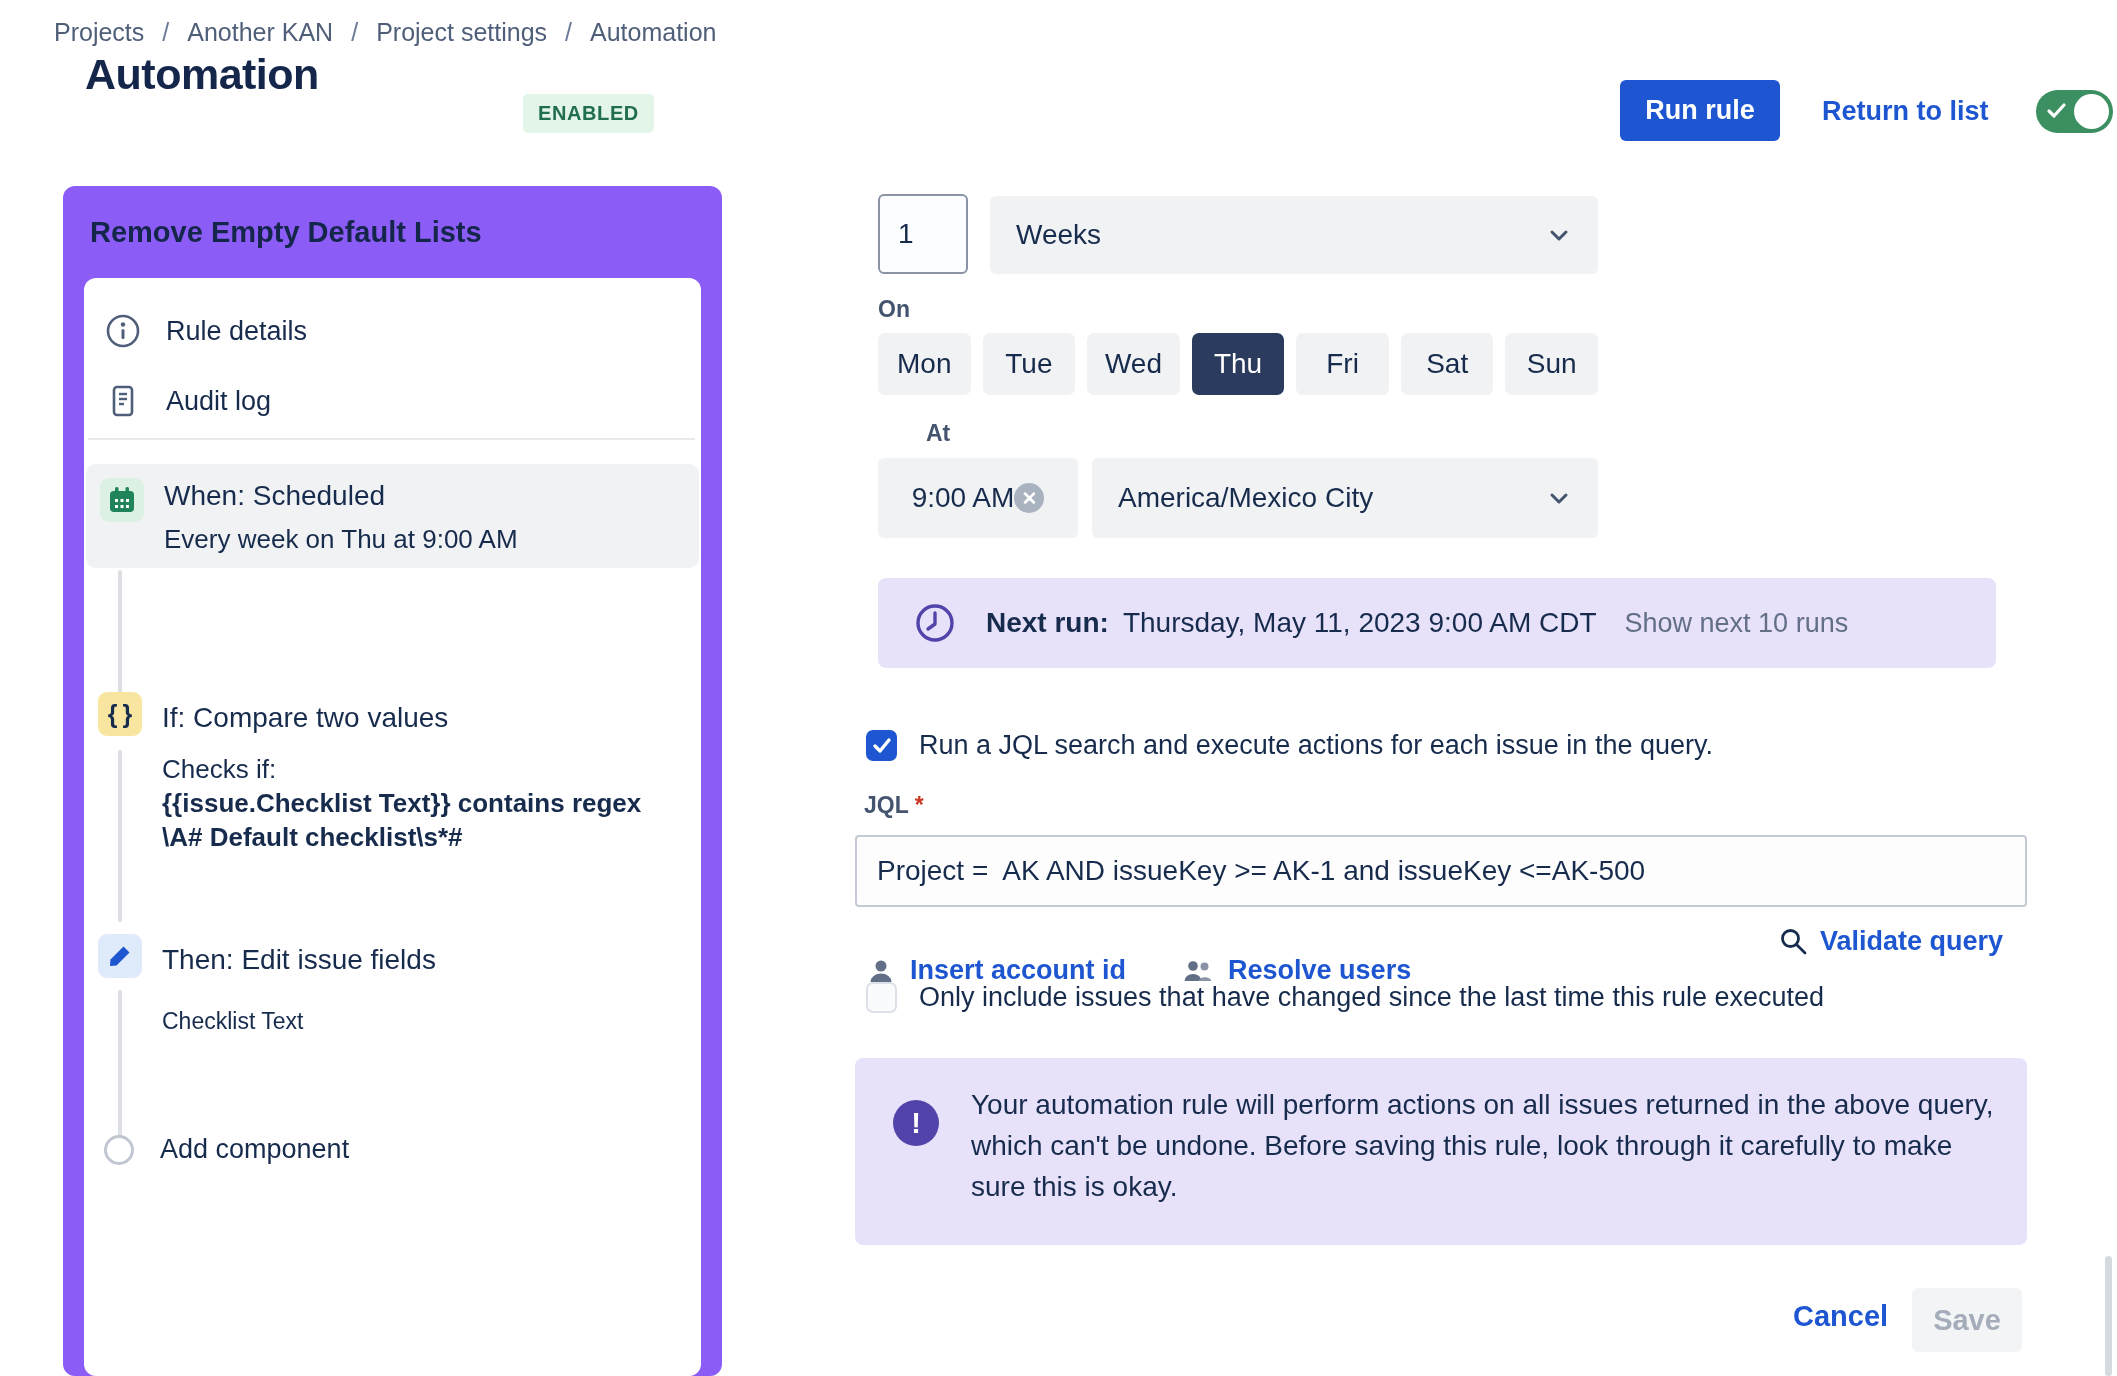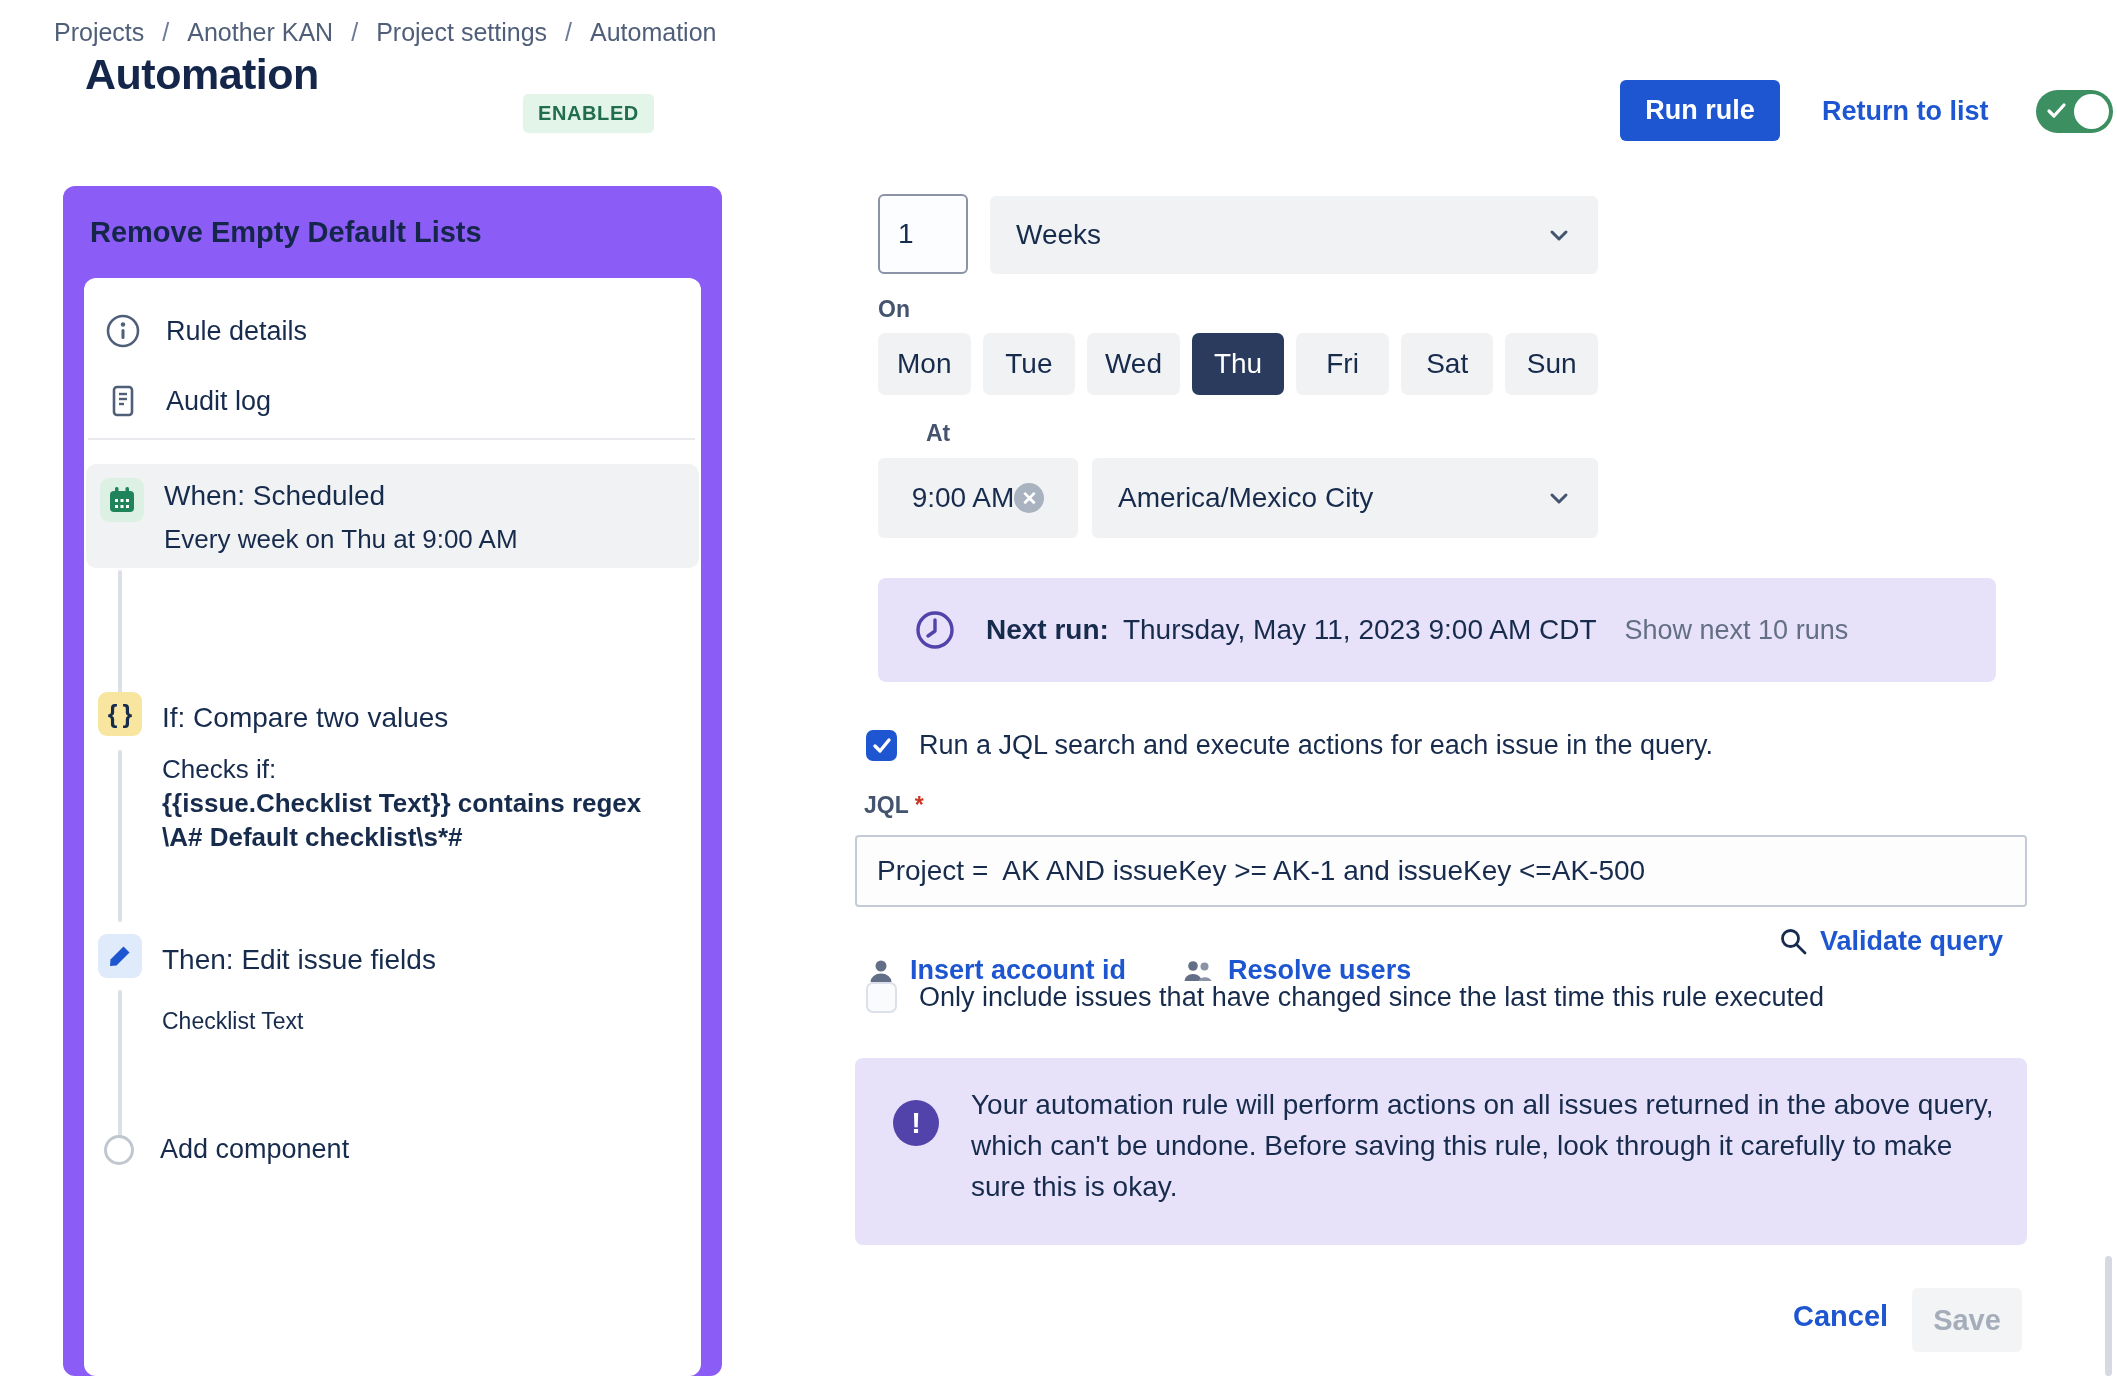--- a/index.html
+++ b/index.html
@@ -59,21 +59,21 @@
   .days-row { left:878px; top:333px; width:720px; display:flex; gap:12px; }
   .day-btn { flex:1; height:62px; background:#F1F2F4; border:none; border-radius:7px; font-size:28px;
     color:#172B4D; display:flex; align-items:center; justify-content:center; cursor:pointer;
     font-family:"Liberation Sans",sans-serif; }
   .day-btn.selected { background:#2A3B5D; color:#fff; }
   .time-chip { left:878px; top:458px; width:200px; height:80px; background:#F1F2F4; border-radius:6px;
     display:flex; align-items:center; justify-content:center; font-size:28px; cursor:pointer; }
   .x-circle { width:30px; height:30px; border-radius:50%; background:#A9B2BF; color:#fff; font-size:19px;
     display:flex; align-items:center; justify-content:center; font-weight:bold; cursor:pointer; }
 
-  .next-run-banner { left:878px; top:578px; width:1118px; height:104px; background:#E7E2FA; border-radius:8px;
+  .next-run-banner { left:878px; top:578px; width:1118px; height:90px; background:#E7E2FA; border-radius:8px;
     display:flex; align-items:center; padding-left:36px; }
   .next-run-banner .bold { font-size:28px; font-weight:bold; margin-left:30px; }
   .next-run-banner .val { font-size:28px; margin-left:14px; }
   .show-runs { font-size:27px; font-weight:500; color:#626F86; margin-left:28px; cursor:pointer; }
 
   .cb-row { display:flex; align-items:center; gap:22px; cursor:pointer; }
   .cb-row1 { left:866px; top:730px; }
   .cb-row2 { left:866px; top:982px; }
   .checkbox { width:31px; height:31px; border-radius:7px; flex:0 0 auto; }
   .checkbox.checked { background:#1D56D0; display:flex; align-items:center; justify-content:center; }

